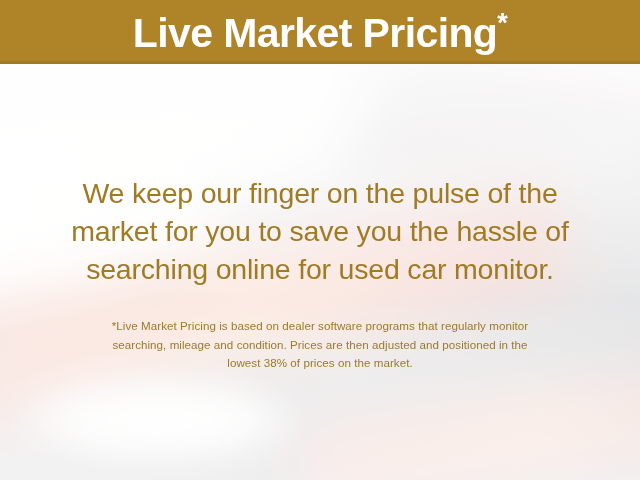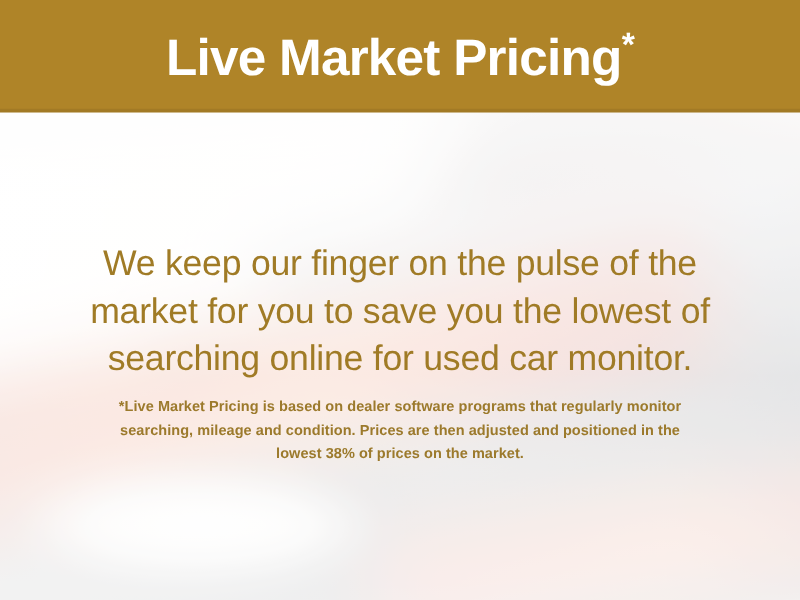--- a/index.html
+++ b/index.html
@@ -146,21 +146,21 @@
     inset: 0;
     background: rgba(255,255,255,0.18);
   }
 
   
   #header-band {
     position: absolute;
     left: 0;
     top: 0;
     width: 640px;
-    height: 90px;
+    height: 64px;
     background: #af8428;
     display: flex;
     align-items: center;
     justify-content: center;
     z-index: 5;
   }
   #header-band::after {
     content: "";
     position: absolute;
     left: 0; right: 0; bottom: 0;
@@ -191,21 +191,21 @@
     left: 0;
     top: 92px;
     width: 640px;
     height: 388px;
     z-index: 4;
   }
 
   #headline {
     position: absolute;
     left: 22px;
-    top: 100px;
+    top: 82px;
     width: 596px;
     text-align: center;
     color: #a07b26;
     font-size: 28.5px;
     line-height: 38px;
     letter-spacing: -0.2px;
     font-family: "Liberation Sans", sans-serif;
   }
   #headline .hl-line {
     display: block;
@@ -213,21 +213,21 @@
   }
 
   #fineprint {
     position: absolute;
     left: 28px;
     top: 225px;
     width: 584px;
     text-align: center;
     color: #9c7a2c;
     font-size: 11.6px;
-    font-weight: bold;
+    font-weight: normal;
     line-height: 18.5px;
     letter-spacing: 0.05px;
     font-family: "Liberation Sans", sans-serif;
   }
   #fineprint .fp-line {
     display: block;
     white-space: nowrap;
   }
 </style>
 </head>
@@ -253,21 +253,21 @@
   <div id="header-band">
     <div id="banner-title">
       <span>Live Market Pricing</span><span id="banner-title-asterisk">*</span>
     </div>
   </div>
 
   <div id="content">
 
     <div id="headline">
       <span class="hl-line">We keep our finger on the pulse of the</span>
-      <span class="hl-line">market for you to save you the lowest of</span>
+      <span class="hl-line">market for you to save you the hassle of</span>
       <span class="hl-line">searching online for used car monitor.</span>
     </div>
 
     <div id="fineprint">
       <span class="fp-line">*Live Market Pricing is based on dealer software programs that regularly monitor</span>
       <span class="fp-line">searching, mileage and condition. Prices are then adjusted and positioned in the</span>
       <span class="fp-line">lowest 38% of prices on the market.</span>
     </div>
 
   </div>

